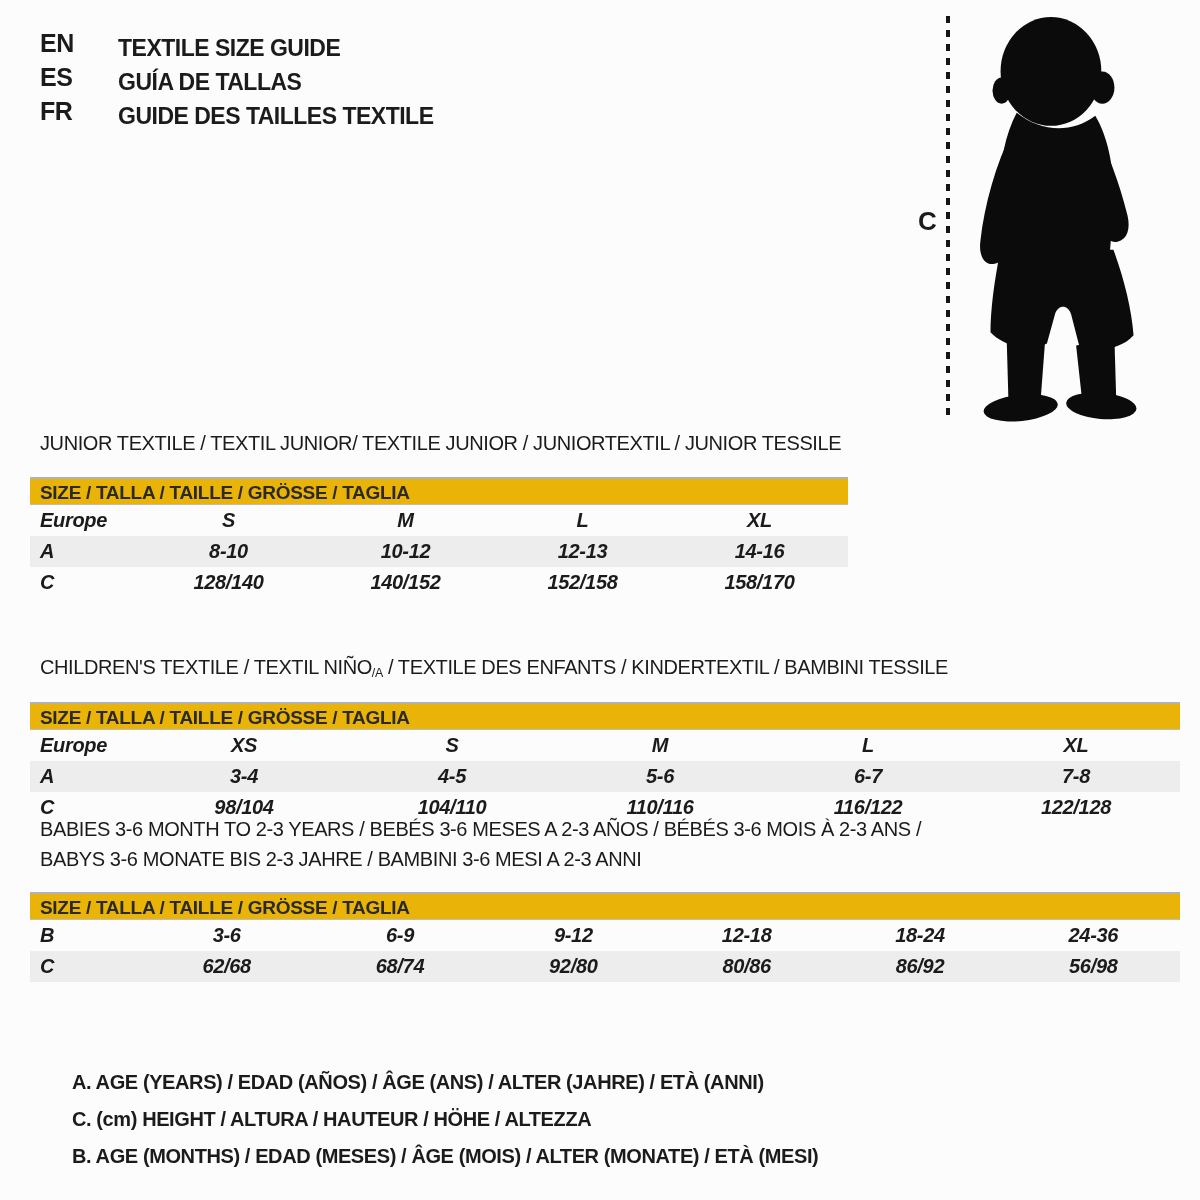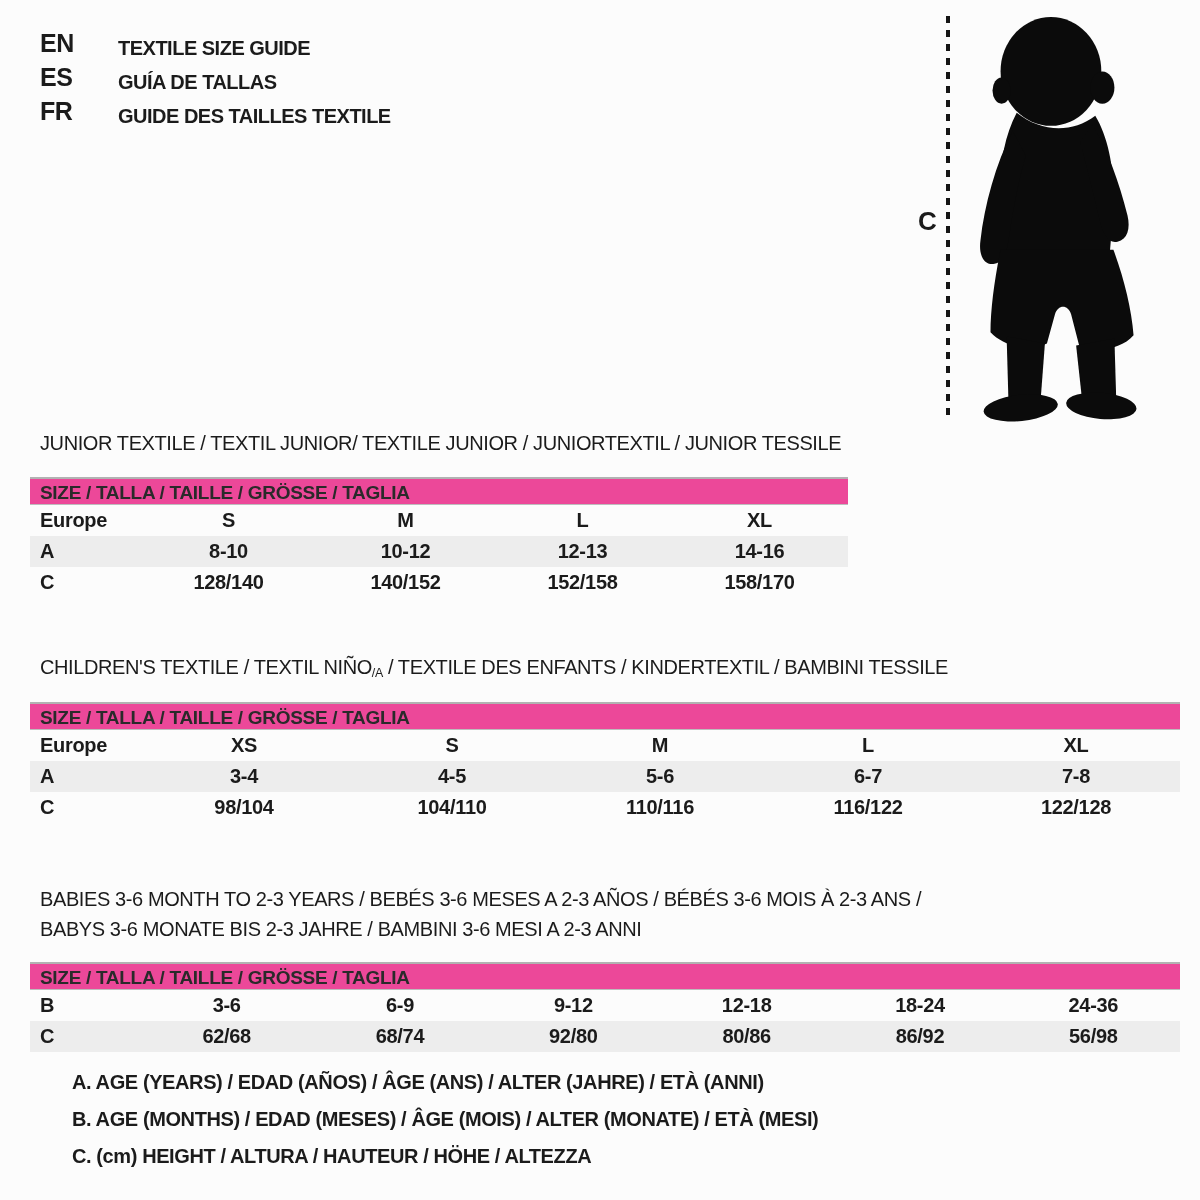--- a/index.html
+++ b/index.html
@@ -9,40 +9,40 @@
     background:#ffffff;
   }
   .canvas{
     position:relative;width:1200px;height:1200px;
     background:#fcfcfc;color:#1b1b1b;overflow:hidden;
   }
   
   .lang-list{position:absolute;left:40px;top:26px;}
   .lang-row{display:flex;height:34px;align-items:center;}
   .lang-code{width:78px;font-size:25px;font-weight:bold;letter-spacing:-0.5px;}
-  .lang-label{font-size:20px;font-weight:bold;letter-spacing:-0.5px;white-space:nowrap;margin-top:11px;}
+  .lang-label{font-size:23px;font-weight:bold;letter-spacing:-0.5px;white-space:nowrap;margin-top:11px;}
   
   .figure{position:absolute;left:900px;top:8px;width:255px;height:415px;}
   .fig-label{position:absolute;left:18px;top:198px;font-size:26px;font-weight:bold;}
   .dash-line{
     position:absolute;left:46px;top:8px;width:4px;height:400px;
     background:repeating-linear-gradient(to bottom,#151515 0 7px,transparent 7px 14px);
   }
   .silhouette{position:absolute;left:68px;top:6px;}
   
   .section{position:absolute;left:30px;}
   .sec-title{margin:0 0 0 10px;font-size:20px;font-weight:normal;letter-spacing:-0.4px;white-space:nowrap;}
   .sec-title .sub{font-size:0.62em;vertical-align:-0.25em;}
   .size-bar{
-    height:28px;line-height:28px;background:#ec4899;
+    height:28px;line-height:28px;background:#eab308;
     border-top:2px solid #b2b2b2;border-bottom:1px solid #bdbdbd;
     padding-left:10px;font-size:19px;font-weight:bold;color:#2a2a2a;
     letter-spacing:-0.3px;box-sizing:border-box;
   }
-  .tbl-row{display:grid;height:31px;align-items:center;font-size:20px;font-weight:bold;letter-spacing:-0.3px;}
+  .tbl-row{display:grid;height:31px;align-items:center;font-size:20px;font-weight:bold;letter-spacing:-0.3px;font-style:italic;}
   .cols-4{grid-template-columns:110px repeat(4,1fr);}
   .cols-5{grid-template-columns:110px repeat(5,1fr);}
   .cols-6{grid-template-columns:110px repeat(6,1fr);}
   .tbl-row .lab{padding-left:10px;text-align:left;}
   .tbl-row .val{text-align:center;}
   .stripe{background:#ededed;}
   .w-junior{width:818px;}
   .w-wide{width:1150px;}
   .babies-title{line-height:30px;}
   
@@ -137,21 +137,21 @@
     <div class="tbl-row cols-5">
       <span class="lab">C</span>
       <span class="val">98/104</span>
       <span class="val">104/110</span>
       <span class="val">110/116</span>
       <span class="val">116/122</span>
       <span class="val">122/128</span>
     </div>
   </section>
 
-  <section class="section w-wide" style="top:884px;">
+  <section class="section w-wide" style="top:814px;">
     <h2 class="sec-title babies-title">BABIES 3-6 MONTH TO 2-3 YEARS / BEBÉS 3-6 MESES A 2-3 AÑOS / BÉBÉS 3-6 MOIS À 2-3 ANS /</h2>
     <h2 class="sec-title babies-title">BABYS 3-6 MONATE BIS 2-3 JAHRE / BAMBINI 3-6 MESI A 2-3 ANNI</h2>
     <div class="size-bar" style="margin-top:18px;">SIZE / TALLA / TAILLE / GRÖSSE / TAGLIA</div>
     <div class="tbl-row cols-6">
       <span class="lab">B</span>
       <span class="val">3-6</span>
       <span class="val">6-9</span>
       <span class="val">9-12</span>
       <span class="val">12-18</span>
       <span class="val">18-24</span>
@@ -163,17 +163,17 @@
       <span class="val">68/74</span>
       <span class="val">92/80</span>
       <span class="val">80/86</span>
       <span class="val">86/92</span>
       <span class="val">56/98</span>
     </div>
   </section>
 
   <div class="legend">
     <div class="legend-line">A. AGE (YEARS) / EDAD (AÑOS) / ÂGE (ANS) / ALTER (JAHRE) / ETÀ (ANNI)</div>
+    <div class="legend-line">C. (cm) HEIGHT / ALTURA / HAUTEUR / HÖHE / ALTEZZA</div>
     <div class="legend-line">B. AGE (MONTHS) / EDAD (MESES) / ÂGE (MOIS) / ALTER (MONATE) / ETÀ (MESI)</div>
-    <div class="legend-line">C. (cm) HEIGHT / ALTURA / HAUTEUR / HÖHE / ALTEZZA</div>
   </div>
 
 </div>
 
 </body></html>

